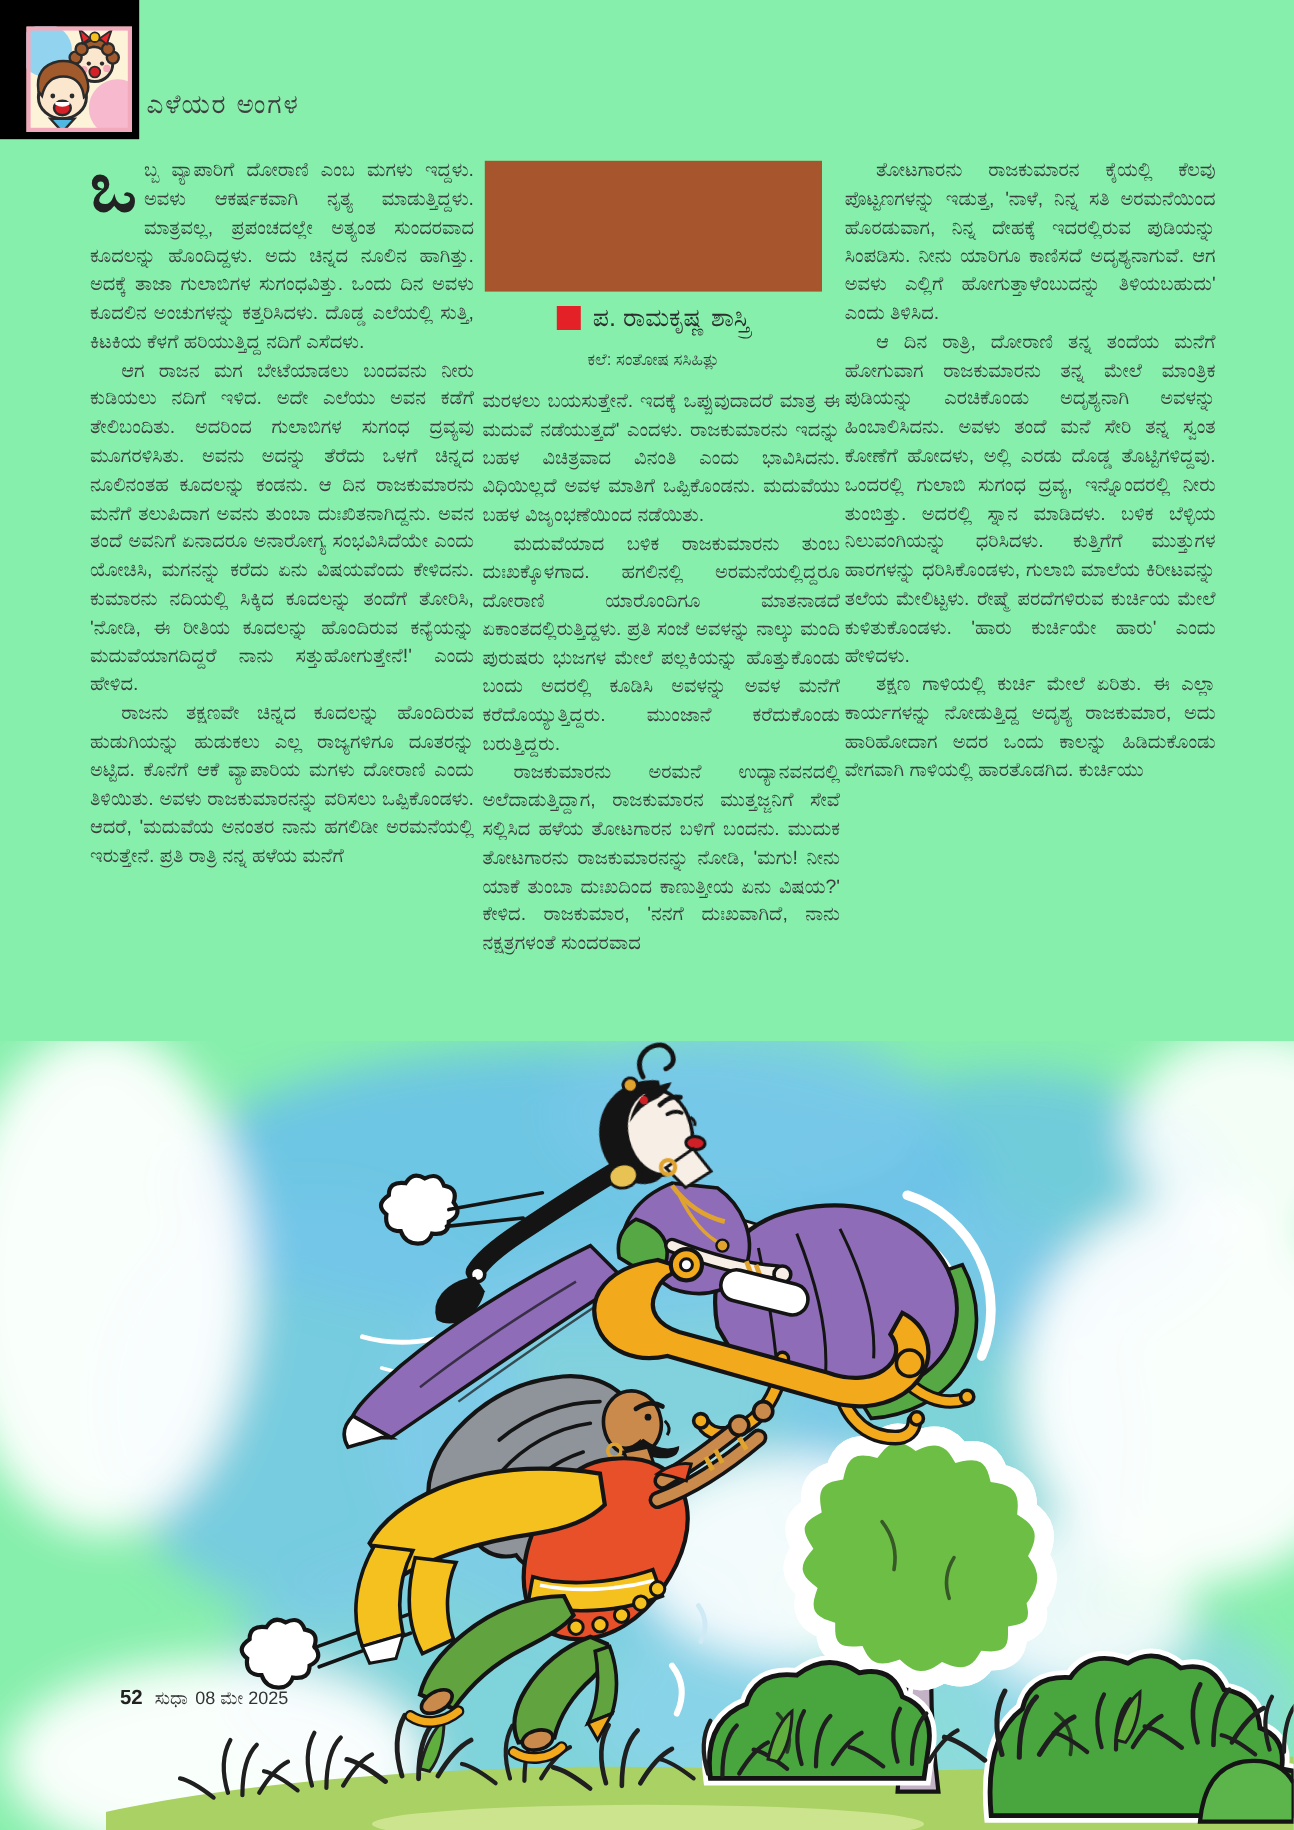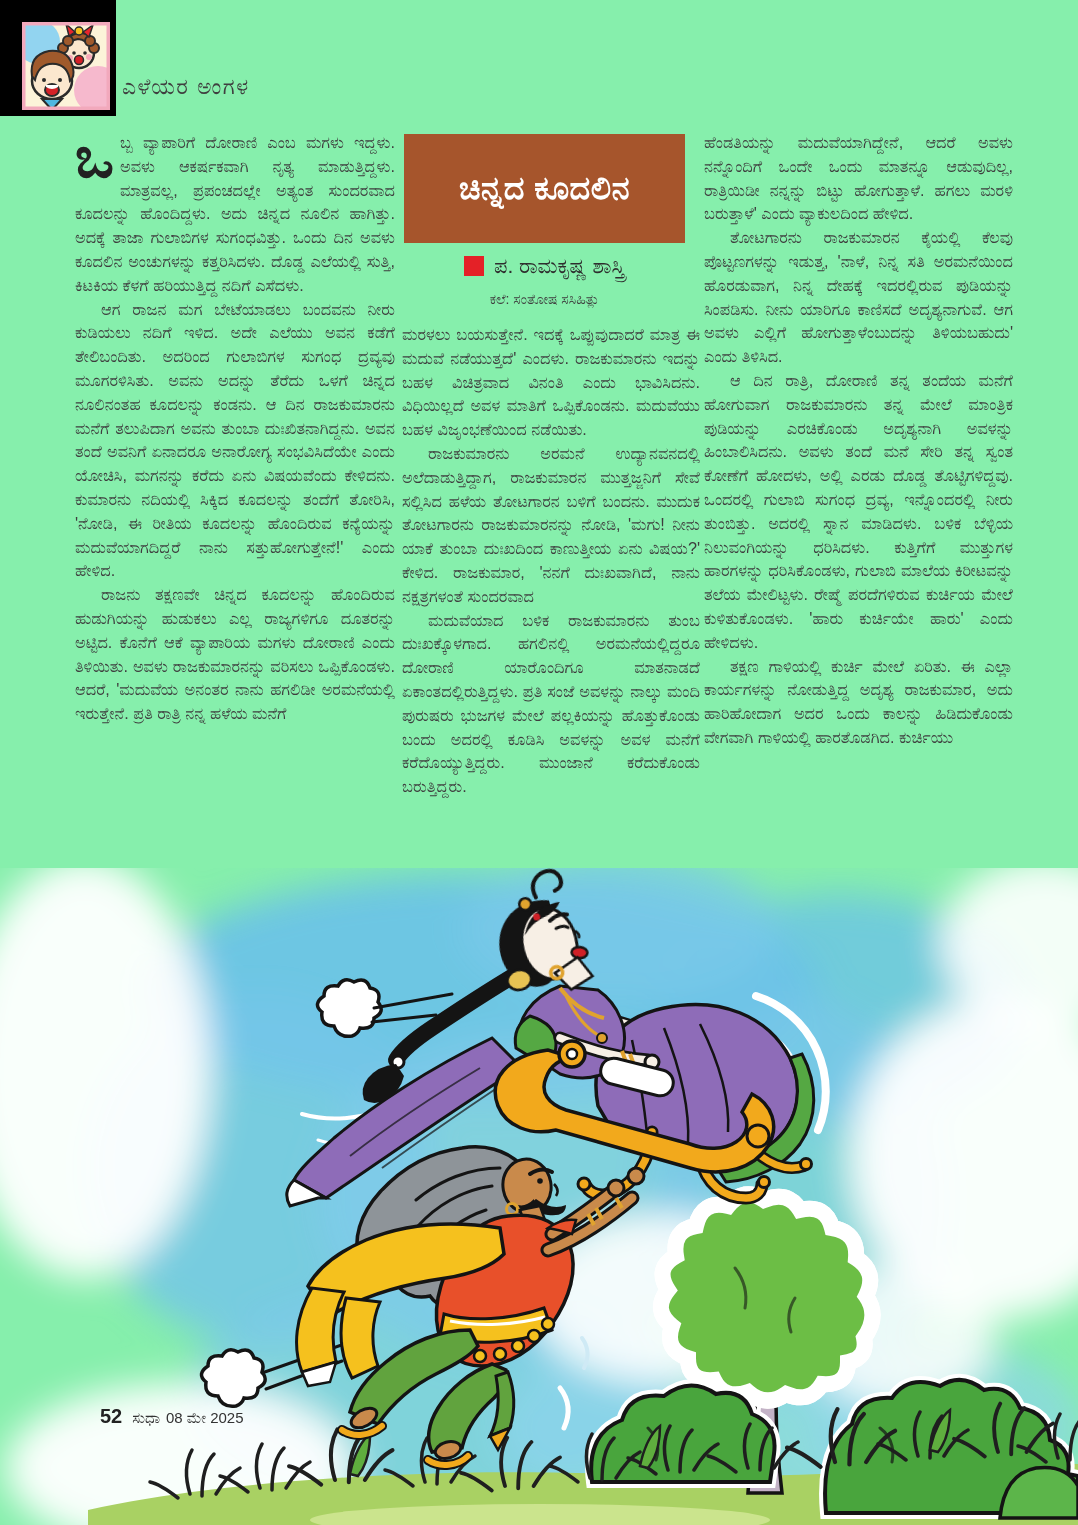--- a/index.html
+++ b/index.html
@@ -40,21 +40,21 @@
   }
   .credit {
     position:absolute; left:404px; top:291px; width:281px; text-align:center;
     font-size:14px; color:#3e3e3e;
   }
   .illustration { position:absolute; left:0; top:868px; width:1078px; height:657px; }
   .footer {
     position:absolute; left:100px; top:1405px; z-index:5; font-size:15px; color:#333;
     white-space:nowrap;
   }
-  .footer .pagenum { font-weight:700; font-size:20px; margin-right:10px; color:#222; }
+  .footer .pagenum { font-weight:700; font-size:17px; margin-right:10px; color:#222; }
   .footer .mag { margin-right:6px; }
 </style>
 </head>
 <body>
 
 <div class="page">
 
   <div class="corner-block"></div>
   <div class="logo-box">
     <svg width="88" height="88" viewBox="0 0 88 88">
@@ -94,35 +94,33 @@
 
   <div class="section-title">ಎಳೆಯರ ಅಂಗಳ</div>
 
   <div class="col col1">
     <p><span class="dropcap">ಒ</span><span>ಬ್ಬ ವ್ಯಾಪಾರಿಗೆ ದೋರಾಣಿ ಎಂಬ ಮಗಳು ಇದ್ದಳು. ಅವಳು ಆಕರ್ಷಕವಾಗಿ ನೃತ್ಯ ಮಾಡುತ್ತಿದ್ದಳು. ಮಾತ್ರವಲ್ಲ, ಪ್ರಪಂಚದಲ್ಲೇ ಅತ್ಯಂತ ಸುಂದರವಾದ ಕೂದಲನ್ನು ಹೊಂದಿದ್ದಳು. ಅದು ಚಿನ್ನದ ನೂಲಿನ ಹಾಗಿತ್ತು. ಅದಕ್ಕೆ ತಾಜಾ ಗುಲಾಬಿಗಳ ಸುಗಂಧವಿತ್ತು. ಒಂದು ದಿನ ಅವಳು ಕೂದಲಿನ ಅಂಚುಗಳನ್ನು ಕತ್ತರಿಸಿದಳು. ದೊಡ್ಡ ಎಲೆಯಲ್ಲಿ ಸುತ್ತಿ, ಕಿಟಕಿಯ ಕೆಳಗೆ ಹರಿಯುತ್ತಿದ್ದ ನದಿಗೆ ಎಸೆದಳು.</span></p>
     <p class="indent">ಆಗ ರಾಜನ ಮಗ ಬೇಟೆಯಾಡಲು ಬಂದವನು ನೀರು ಕುಡಿಯಲು ನದಿಗೆ ಇಳಿದ. ಅದೇ ಎಲೆಯು ಅವನ ಕಡೆಗೆ ತೇಲಿಬಂದಿತು. ಅದರಿಂದ ಗುಲಾಬಿಗಳ ಸುಗಂಧ ದ್ರವ್ಯವು ಮೂಗರಳಿಸಿತು. ಅವನು ಅದನ್ನು ತೆರೆದು ಒಳಗೆ ಚಿನ್ನದ ನೂಲಿನಂತಹ ಕೂದಲನ್ನು ಕಂಡನು. ಆ ದಿನ ರಾಜಕುಮಾರನು ಮನೆಗೆ ತಲುಪಿದಾಗ ಅವನು ತುಂಬಾ ದುಃಖಿತನಾಗಿದ್ದನು. ಅವನ ತಂದೆ ಅವನಿಗೆ ಏನಾದರೂ ಅನಾರೋಗ್ಯ ಸಂಭವಿಸಿದೆಯೇ ಎಂದು ಯೋಚಿಸಿ, ಮಗನನ್ನು ಕರೆದು ಏನು ವಿಷಯವೆಂದು ಕೇಳಿದನು. ಕುಮಾರನು ನದಿಯಲ್ಲಿ ಸಿಕ್ಕಿದ ಕೂದಲನ್ನು ತಂದೆಗೆ ತೋರಿಸಿ, 'ನೋಡಿ, ಈ ರೀತಿಯ ಕೂದಲನ್ನು ಹೊಂದಿರುವ ಕನ್ಯೆಯನ್ನು ಮದುವೆಯಾಗದಿದ್ದರೆ ನಾನು ಸತ್ತುಹೋಗುತ್ತೇನೆ!' ಎಂದು ಹೇಳಿದ.</p>
     <p class="indent">ರಾಜನು ತಕ್ಷಣವೇ ಚಿನ್ನದ ಕೂದಲನ್ನು ಹೊಂದಿರುವ ಹುಡುಗಿಯನ್ನು ಹುಡುಕಲು ಎಲ್ಲ ರಾಜ್ಯಗಳಿಗೂ ದೂತರನ್ನು ಅಟ್ಟಿದ. ಕೊನೆಗೆ ಆಕೆ ವ್ಯಾಪಾರಿಯ ಮಗಳು ದೋರಾಣಿ ಎಂದು ತಿಳಿಯಿತು. ಅವಳು ರಾಜಕುಮಾರನನ್ನು ವರಿಸಲು ಒಪ್ಪಿಕೊಂಡಳು. ಆದರೆ, 'ಮದುವೆಯ ಅನಂತರ ನಾನು ಹಗಲಿಡೀ ಅರಮನೆಯಲ್ಲಿ ಇರುತ್ತೇನೆ. ಪ್ರತಿ ರಾತ್ರಿ ನನ್ನ ಹಳೆಯ ಮನೆಗೆ</p>
   </div>
 
   <div class="titlebox">
-    <div>ಚಿನ್ನದ ಕೂದಲಿನ</div>
   </div>
   <div class="byline">
     <span class="red-bullet"></span><span>ಪ. ರಾಮಕೃಷ್ಣ ಶಾಸ್ತ್ರಿ</span>
   </div>
   <div class="credit">ಕಲೆ: ಸಂತೋಷ ಸಸಿಹಿತ್ಲು</div>
 
   <div class="col col2">
     <p>ಮರಳಲು ಬಯಸುತ್ತೇನೆ. ಇದಕ್ಕೆ ಒಪ್ಪುವುದಾದರೆ ಮಾತ್ರ ಈ ಮದುವೆ ನಡೆಯುತ್ತದೆ' ಎಂದಳು. ರಾಜಕುಮಾರನು ಇದನ್ನು ಬಹಳ ವಿಚಿತ್ರವಾದ ವಿನಂತಿ ಎಂದು ಭಾವಿಸಿದನು. ವಿಧಿಯಿಲ್ಲದೆ ಅವಳ ಮಾತಿಗೆ ಒಪ್ಪಿಕೊಂಡನು. ಮದುವೆಯು ಬಹಳ ವಿಜೃಂಭಣೆಯಿಂದ ನಡೆಯಿತು.</p>
+    <p class="indent">ಮದುವೆಯಾದ ಬಳಿಕ ರಾಜಕುಮಾರನು ತುಂಬ ದುಃಖಕ್ಕೊಳಗಾದ. ಹಗಲಿನಲ್ಲಿ ಅರಮನೆಯಲ್ಲಿದ್ದರೂ ದೋರಾಣಿ ಯಾರೊಂದಿಗೂ ಮಾತನಾಡದೆ ಏಕಾಂತದಲ್ಲಿರುತ್ತಿದ್ದಳು. ಪ್ರತಿ ಸಂಜೆ ಅವಳನ್ನು ನಾಲ್ಕು ಮಂದಿ ಪುರುಷರು ಭುಜಗಳ ಮೇಲೆ ಪಲ್ಲಕಿಯನ್ನು ಹೊತ್ತುಕೊಂಡು ಬಂದು ಅದರಲ್ಲಿ ಕೂಡಿಸಿ ಅವಳನ್ನು ಅವಳ ಮನೆಗೆ ಕರೆದೊಯ್ಯುತ್ತಿದ್ದರು. ಮುಂಜಾನೆ ಕರೆದುಕೊಂಡು ಬರುತ್ತಿದ್ದರು.</p>
     <p class="indent">ರಾಜಕುಮಾರನು ಅರಮನೆ ಉದ್ಯಾನವನದಲ್ಲಿ ಅಲೆದಾಡುತ್ತಿದ್ದಾಗ, ರಾಜಕುಮಾರನ ಮುತ್ತಜ್ಜನಿಗೆ ಸೇವೆ ಸಲ್ಲಿಸಿದ ಹಳೆಯ ತೋಟಗಾರನ ಬಳಿಗೆ ಬಂದನು. ಮುದುಕ ತೋಟಗಾರನು ರಾಜಕುಮಾರನನ್ನು ನೋಡಿ, 'ಮಗು! ನೀನು ಯಾಕೆ ತುಂಬಾ ದುಃಖದಿಂದ ಕಾಣುತ್ತೀಯ ಏನು ವಿಷಯ?' ಕೇಳಿದ. ರಾಜಕುಮಾರ, 'ನನಗೆ ದುಃಖವಾಗಿದೆ, ನಾನು ನಕ್ಷತ್ರಗಳಂತೆ ಸುಂದರವಾದ</p>
-    <p class="indent">ಮದುವೆಯಾದ ಬಳಿಕ ರಾಜಕುಮಾರನು ತುಂಬ ದುಃಖಕ್ಕೊಳಗಾದ. ಹಗಲಿನಲ್ಲಿ ಅರಮನೆಯಲ್ಲಿದ್ದರೂ ದೋರಾಣಿ ಯಾರೊಂದಿಗೂ ಮಾತನಾಡದೆ ಏಕಾಂತದಲ್ಲಿರುತ್ತಿದ್ದಳು. ಪ್ರತಿ ಸಂಜೆ ಅವಳನ್ನು ನಾಲ್ಕು ಮಂದಿ ಪುರುಷರು ಭುಜಗಳ ಮೇಲೆ ಪಲ್ಲಕಿಯನ್ನು ಹೊತ್ತುಕೊಂಡು ಬಂದು ಅದರಲ್ಲಿ ಕೂಡಿಸಿ ಅವಳನ್ನು ಅವಳ ಮನೆಗೆ ಕರೆದೊಯ್ಯುತ್ತಿದ್ದರು. ಮುಂಜಾನೆ ಕರೆದುಕೊಂಡು ಬರುತ್ತಿದ್ದರು.</p>
   </div>
 
   <div class="col col3">
-    <p>ಹೆಂಡತಿಯನ್ನು ಮದುವೆಯಾಗಿದ್ದೇನೆ, ಆದರೆ ಅವಳು ನನ್ನೊಂದಿಗೆ ಒಂದೇ ಒಂದು ಮಾತನ್ನೂ ಆಡುವುದಿಲ್ಲ, ರಾತ್ರಿಯಿಡೀ ನನ್ನನ್ನು ಬಿಟ್ಟು ಹೋಗುತ್ತಾಳೆ. ಹಗಲು ಮರಳಿ ಬರುತ್ತಾಳೆ' ಎಂದು ವ್ಯಾಕುಲದಿಂದ ಹೇಳಿದ.</p>
     <p class="indent">ತೋಟಗಾರನು ರಾಜಕುಮಾರನ ಕೈಯಲ್ಲಿ ಕೆಲವು ಪೊಟ್ಟಣಗಳನ್ನು ಇಡುತ್ತ, 'ನಾಳೆ, ನಿನ್ನ ಸತಿ ಅರಮನೆಯಿಂದ ಹೊರಡುವಾಗ, ನಿನ್ನ ದೇಹಕ್ಕೆ ಇದರಲ್ಲಿರುವ ಪುಡಿಯನ್ನು ಸಿಂಪಡಿಸು. ನೀನು ಯಾರಿಗೂ ಕಾಣಿಸದೆ ಅದೃಶ್ಯನಾಗುವೆ. ಆಗ ಅವಳು ಎಲ್ಲಿಗೆ ಹೋಗುತ್ತಾಳೆಂಬುದನ್ನು ತಿಳಿಯಬಹುದು' ಎಂದು ತಿಳಿಸಿದ.</p>
     <p class="indent">ಆ ದಿನ ರಾತ್ರಿ, ದೋರಾಣಿ ತನ್ನ ತಂದೆಯ ಮನೆಗೆ ಹೋಗುವಾಗ ರಾಜಕುಮಾರನು ತನ್ನ ಮೇಲೆ ಮಾಂತ್ರಿಕ ಪುಡಿಯನ್ನು ಎರಚಿಕೊಂಡು ಅದೃಶ್ಯನಾಗಿ ಅವಳನ್ನು ಹಿಂಬಾಲಿಸಿದನು. ಅವಳು ತಂದೆ ಮನೆ ಸೇರಿ ತನ್ನ ಸ್ವಂತ ಕೋಣೆಗೆ ಹೋದಳು, ಅಲ್ಲಿ ಎರಡು ದೊಡ್ಡ ತೊಟ್ಟಿಗಳಿದ್ದವು. ಒಂದರಲ್ಲಿ ಗುಲಾಬಿ ಸುಗಂಧ ದ್ರವ್ಯ, ಇನ್ನೊಂದರಲ್ಲಿ ನೀರು ತುಂಬಿತ್ತು. ಅದರಲ್ಲಿ ಸ್ನಾನ ಮಾಡಿದಳು. ಬಳಿಕ ಬೆಳ್ಳಿಯ ನಿಲುವಂಗಿಯನ್ನು ಧರಿಸಿದಳು. ಕುತ್ತಿಗೆಗೆ ಮುತ್ತುಗಳ ಹಾರಗಳನ್ನು ಧರಿಸಿಕೊಂಡಳು, ಗುಲಾಬಿ ಮಾಲೆಯ ಕಿರೀಟವನ್ನು ತಲೆಯ ಮೇಲಿಟ್ಟಳು. ರೇಷ್ಮೆ ಪರದೆಗಳಿರುವ ಕುರ್ಚಿಯ ಮೇಲೆ ಕುಳಿತುಕೊಂಡಳು. 'ಹಾರು ಕುರ್ಚಿಯೇ ಹಾರು' ಎಂದು ಹೇಳಿದಳು.</p>
     <p class="indent">ತಕ್ಷಣ ಗಾಳಿಯಲ್ಲಿ ಕುರ್ಚಿ ಮೇಲೆ ಏರಿತು. ಈ ಎಲ್ಲಾ ಕಾರ್ಯಗಳನ್ನು ನೋಡುತ್ತಿದ್ದ ಅದೃಶ್ಯ ರಾಜಕುಮಾರ, ಅದು ಹಾರಿಹೋದಾಗ ಅದರ ಒಂದು ಕಾಲನ್ನು ಹಿಡಿದುಕೊಂಡು ವೇಗವಾಗಿ ಗಾಳಿಯಲ್ಲಿ ಹಾರತೊಡಗಿದ. ಕುರ್ಚಿಯು</p>
   </div>
 
   <div class="illustration">
   <svg width="1078" height="657" viewBox="0 0 1078 657">
     <defs>
       <filter id="wc" x="-30%" y="-30%" width="160%" height="160%">
             <feGaussianBlur stdDeviation="18"></feGaussianBlur>

